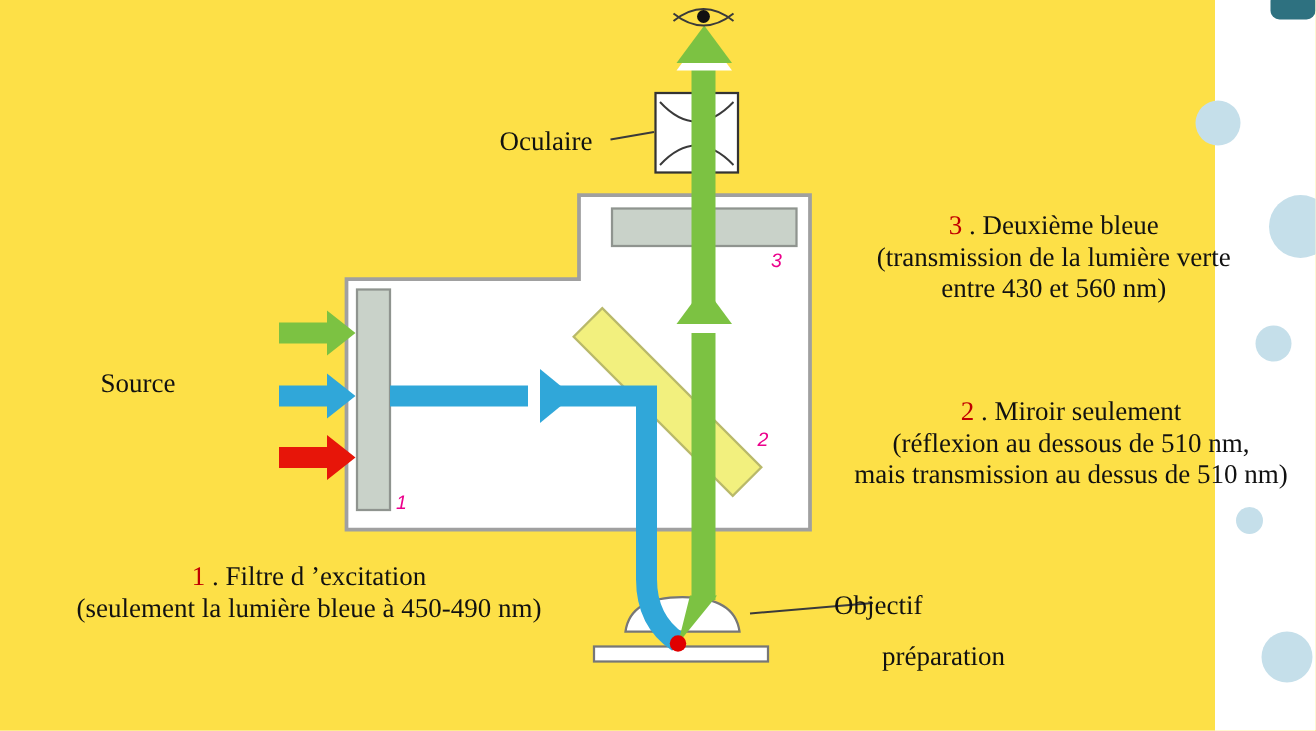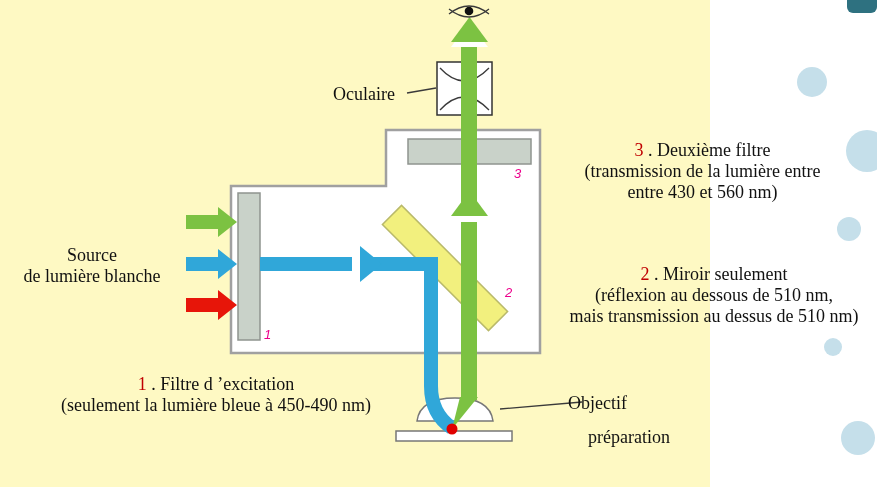--- a/index.html
+++ b/index.html
@@ -1,19 +1,19 @@
 <!DOCTYPE html>
 <html style="--beam-green: #7CC242; --beam-blue: #30A7D9; --beam-red: #E71509; --mirror-yellow: #F2F07E; --mirror-edge: #B9B96A; --filter-gray: #C9D2C9; --filter-edge: #8F948F; --body-outline: #A0A0A0; --marker-magenta: #EC008C; --label-red: #C00000; --text-black: #111111; --deco-blue: #C5DFEA; --deco-teal: #2E7180; --specimen-red: #E00000;"><head>
 <meta charset="utf-8">
 <style>
   * { margin:0; padding:0; box-sizing:border-box; }
   html,body { background:#fff; }
   body { width:877px; height:487px; overflow:hidden; }
   .stage {
-    position:relative; width:710px; height:487px; background:#fef9c3;
+    position:relative; width:810px; height:487px; background:#fde047;
     font-family:"Liberation Serif", serif;
   }
   .stage svg { position:absolute; left:0; top:0; }
 
   .lbl {
     position:absolute; font-size:18px; color:var(--text-black,#111);
     line-height:21px; white-space:nowrap;
   }
   .center { text-align:center; }
   .rednum { color:var(--label-red,#c00000); }
@@ -92,41 +92,40 @@
       <path class="thin" d="M 449 14 Q 469 -2 489 14"></path>
       <path class="thin" d="M 449 9 Q 469 25 489 9"></path>
       <circle cx="469" cy="11" r="4.3" fill="#111"></circle>
     </g>
   </svg>
 
   <div class="lbl" style="left:333px; top:84px;">Oculaire</div>
 
   <div class="lbl center" style="left:12px; top:245px; width:160px; white-space:normal;">
     <div>Source</div>
-    <div>de lumière blanche</div>
   </div>
 
   <div class="lbl center" style="left:560px; top:140px; width:285px; white-space:normal;">
-    <div><span class="rednum">3</span><span> . Deuxième filtre</span></div>
-    <div>(transmission de la lumière entre</div>
+    <div><span class="rednum">3</span><span> . Deuxième bleue</span></div>
+    <div>(transmission de la lumière verte</div>
     <div>entre 430 et 560 nm)</div>
   </div>
 
   <div class="lbl center" style="left:553px; top:264px; width:322px; white-space:normal;">
     <div><span class="rednum">2</span><span> . Miroir seulement</span></div>
     <div>(réflexion au dessous de 510 nm,</div>
     <div>mais transmission au dessus de 510 nm)</div>
   </div>
 
-  <div class="lbl center" style="left:26px; top:374px; width:380px; white-space:normal;">
+  <div class="lbl center" style="left:16px; top:374px; width:380px; white-space:normal;">
     <div><span class="rednum">1</span><span> . Filtre d ’excitation</span></div>
     <div>(seulement la lumière bleue à 450-490 nm)</div>
   </div>
 
-  <div class="lbl" style="left:568px; top:393px;">Objectif</div>
+  <div class="lbl" style="left:556px; top:393px;">Objectif</div>
 
   <div class="lbl" style="left:588px; top:427px;">préparation</div>
 
   <div class="marker" style="left:264px; top:327px;">1</div>
   <div class="marker" style="left:505px; top:285px;">2</div>
   <div class="marker" style="left:514px; top:166px;">3</div>
 
 </div>
 
 </body></html>

